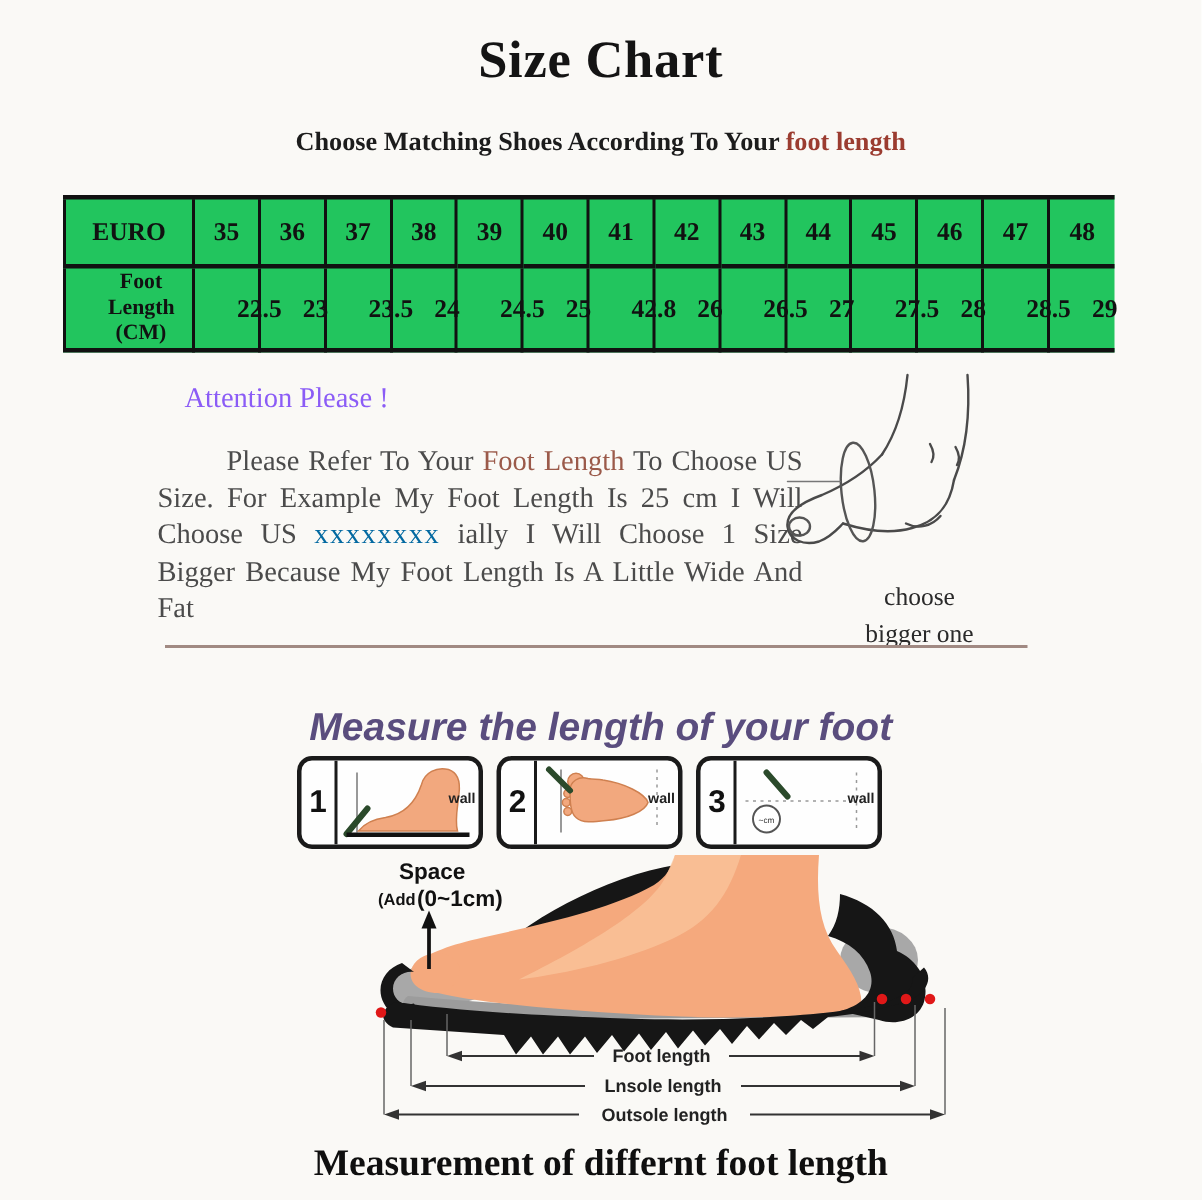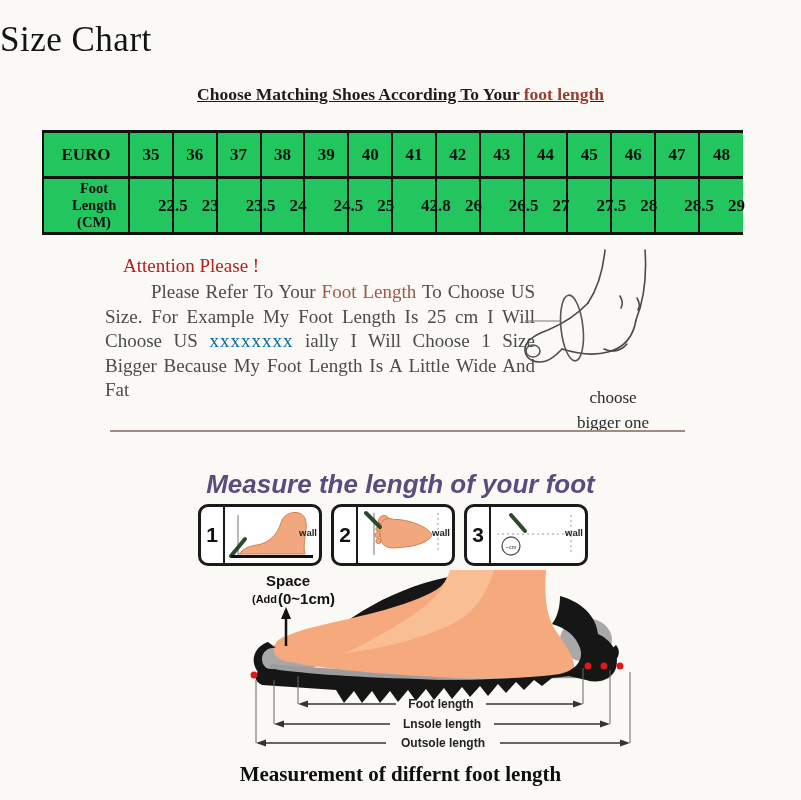--- a/index.html
+++ b/index.html
@@ -5,26 +5,26 @@
   * { margin:0; padding:0; box-sizing:border-box; }
   html,body { background:#ffffff; }
   .page {
     position:relative; width:801px; height:800px;
     background:#faf9f6; overflow:hidden;
     font-family:"Liberation Serif", serif; color:#1a1a1a;
   }
   
   .title {
     position:absolute; top:20px; left:0; width:100%;
-    font-size:35px; font-weight:normal; color:#141414;
+    text-align:center; font-size:35px; font-weight:bold; color:#141414;
     letter-spacing:0.5px;
   }
   .subtitle {
     position:absolute; top:84px; left:0; width:100%;
-    text-align:center; font-size:17.5px; font-weight:bold; color:#1c1c1c;text-decoration:underline;
+    text-align:center; font-size:17.5px; font-weight:bold; color:#1c1c1c;
   }
   .subtitle .hl { color:#9b3c30; }
   
   table.size-table {
     position:absolute; top:130px; left:42px; width:701px;
     border-collapse:collapse; table-layout:fixed;
     border-top:3px solid #111; border-bottom:3px solid #111; border-left:2px solid #111;
     background:#22c55e;
   }
   table.size-table col.c-label { width:86px; }
@@ -32,21 +32,21 @@
     border-right:2px solid #111; text-align:center; vertical-align:middle;
     font-weight:bold; font-size:17px; color:#111;
   }
   table.size-table td:last-child { border-right:none; }
   table.size-table tr.r1 td { border-bottom:3px solid #111; height:46px; }
   table.size-table tr.r2 td { height:56px;padding-left:28px; }
   table.size-table td.lbl2 { font-size:14.5px; line-height:1.18; padding:0 12px; }
   
   .attention { position:absolute; top:255px; left:105px; width:430px; }
   .attention h3 {
-    font-size:19px; font-weight:normal; color:#b91c1c; padding-left:18px; margin-bottom:3px;
+    font-size:19px; font-weight:normal; color:#8b5cf6; padding-left:18px; margin-bottom:19px;
   }
   .attention p {
     font-size:19px; color:#4b4b4b; text-align:justify; text-indent:46px; line-height:24.5px;
   }
   .attention .fl { color:#9b5a4a; }
   .attention .xx { color:#0369a1; letter-spacing:1px; }
   .foot-sketch { position:absolute; top:248px; left:520px; }
   .side-note {
     position:absolute; top:386px; left:553px; width:120px;
     text-align:center; font-size:17px; line-height:1.45; color:#2a2a2a;
@@ -72,21 +72,21 @@
   .panel-body { position:relative; flex:1; }
   .panel-body svg { position:absolute; top:0; left:0; }
   .wall-label {
     position:absolute; right:2px; top:20px;
     font-family:"Liberation Sans", sans-serif; font-weight:bold; font-size:9.5px; color:#222;
   }
   
   .big-diagram { position:absolute; top:570px; left:238px; }
   .bottom-caption {
     position:absolute; top:762px; left:0; width:100%; text-align:center;
-    font-size:21px; font-weight:bold; color:#0f0f0f;
+    font-size:25px; font-weight:bold; color:#0f0f0f;
   }
   .mlabel { font-family:"Liberation Sans", sans-serif; font-weight:bold; font-size:12px; fill:#222; }
   .slabel { font-family:"Liberation Sans", sans-serif; font-weight:bold; fill:#111; }
 </style>
 </head>
 <body>
 
 <div class="page">
 
   <div class="title">Size Chart</div>

